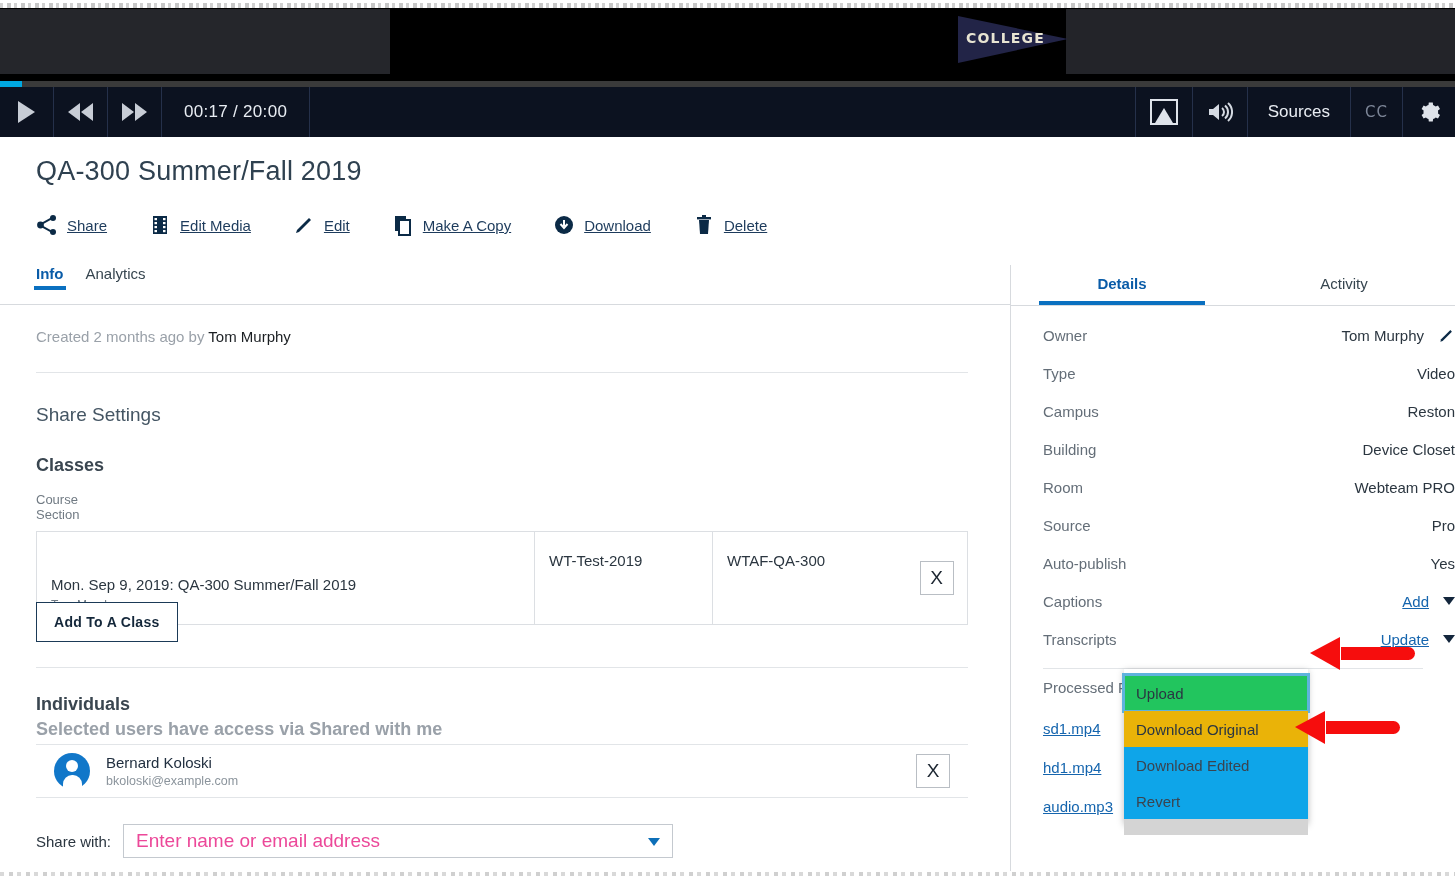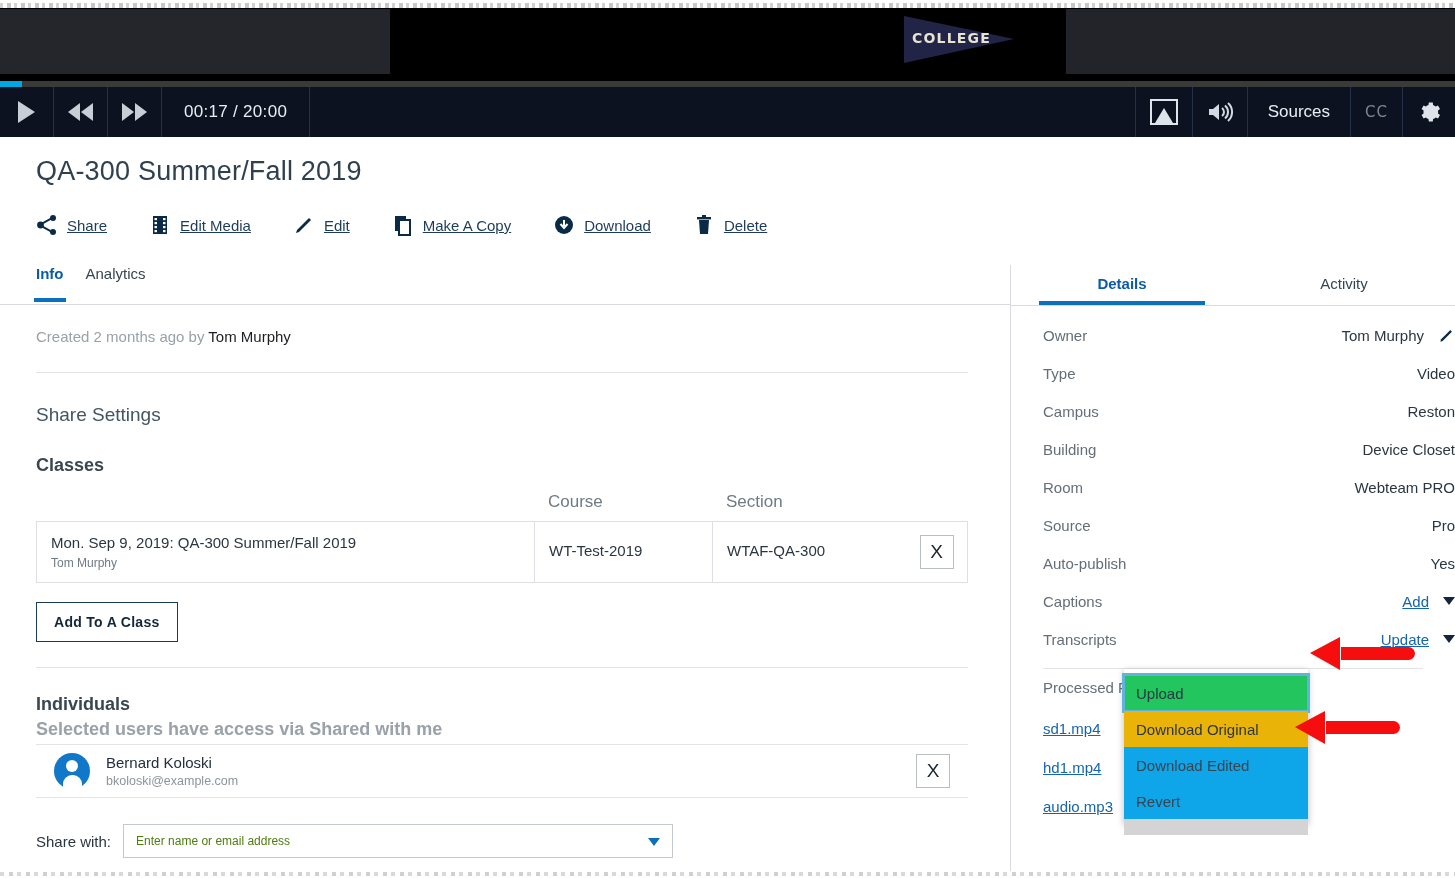--- a/index.html
+++ b/index.html
@@ -44,21 +44,21 @@
   }
   .video-pane-left {
     position: absolute; left: 0; top: 5px; width: 390px; height: 65px;
     background: #25262b;
   }
   .video-pane-right {
     position: absolute; left: 1066px; top: 5px; width: 389px; height: 65px;
     background: #232429;
   }
   .pennant {
-    position: absolute; left: 904px; top: 12px;
+    position: absolute; left: 958px; top: 12px;
     width: 110px; height: 47px;
   }
   .pennant .flag {
     position: absolute; left: 0; top: 0;
     width: 0; height: 0;
     border-top: 23px solid transparent;
     border-bottom: 24px solid transparent;
     border-left: 110px solid #222447;
   }
   .pennant .txt {
@@ -151,21 +151,21 @@
   .tb-label {
     font-size: 15px; color: #1d3b5c; text-decoration: underline; text-align: center;
   }
   .tb-icon { width: 22px; height: 22px; position: relative; color: #0b2a46; }
 
   
   .ltabs {
     position: absolute; left: 0; top: 265px; width: 1010px; height: 40px;
     display: flex; align-items: flex-start; padding-left: 36px; gap: 22px;
   }
-  .ltab { font-size: 15px; color: #36454f; cursor: pointer; padding-bottom: 20px; position: relative; }
+  .ltab { font-size: 15px; color: #36454f; cursor: pointer; padding-bottom: 8px; position: relative; }
   .ltab.active { color: #0a5ca8; font-weight: bold; }
   .ltab.active::after {
     content: ""; position: absolute; left: -2px; bottom: 0; width: calc(100% + 4px);
     height: 4px; background: #0a70c0;
   }
   .tab-rule {
     position: absolute; left: 0; top: 304px; width: 1010px; height: 1px; background: #d7dade;
   }
 
   
@@ -175,29 +175,29 @@
   }
   .created b { color: #1b1f23; font-weight: normal; }
   .rule { position: absolute; height: 1px; background: #e2e5e8; }
 
   .sec-head {
     position: absolute; font-size: 19px; color: #445563; font-weight: 400;
   }
   .sub-head { position: absolute; font-size: 18px; color: #3a4650; font-weight: bold; }
 
   .class-table { position: absolute; left: 36px; top: 186px; width: 932px; }
-  .ct-head { display: flex; font-size: 17px; color: #707a83; padding-bottom: 9px; }
+  .ct-head { display: flex; font-size: 13px; color: #707a83; padding-bottom: 9px; flex-direction: column; }
   .ct-row {
     display: flex; border: 1px solid #dcdfe3; background: #fff; align-items: stretch;
   }
   .ct-c1 { width: 498px; padding: 12px 14px; border-right: 1px solid #dcdfe3; }
   .ct-c2 { width: 178px; padding: 20px 14px; border-right: 1px solid #dcdfe3; font-size: 15px; color: #2b3640; }
   .ct-c3 { width: 193px; padding: 20px 14px; font-size: 15px; color: #2b3640; }
   .ct-c4 { flex: 1; display: flex; align-items: center; justify-content: center; }
-  .ct-title { font-size: 15px; color: #2b3640; }
+  .ct-title { font-size: 15px; color: #2b3640; margin-top: 32px; }
   .ct-sub { font-size: 12px; color: #6f7a84; margin-top: 5px; }
   .xbtn {
     width: 34px; height: 34px; border: 1px solid #b9bec4; background: #fff;
     display: flex; align-items: center; justify-content: center;
     font-size: 19px; color: #1b2530; cursor: pointer; font-family: "Liberation Sans", sans-serif;
   }
   .btn-outline {
     position: absolute; border: 1px solid #1b3a57; background: #fff;
     font-size: 14px; font-weight: bold; color: #14273a; cursor: pointer;
     padding: 11px 17px; letter-spacing: .3px;
@@ -224,21 +224,21 @@
   .p-mail { font-size: 12.5px; color: #8b949c; margin-top: 3px; }
 
   .share-with {
     position: absolute; left: 36px; top: 518px; display: flex; align-items: center; gap: 12px;
   }
   .sw-label { font-size: 15px; color: #2b3640; }
   .sw-input {
     width: 550px; height: 34px; border: 1px solid #c4c9cf; background: #fff;
     display: flex; align-items: center; padding: 0 12px; position: relative;
   }
-  .sw-ph { font-size: 12px; color: #4d7c0f; }
+  .sw-ph { font-size: 19px; color: #ec4899; }
   .caret-blue {
     position: absolute; right: 12px; top: 13px;
     width: 0; height: 0; border-left: 6px solid transparent;
     border-right: 6px solid transparent; border-top: 8px solid #0d6fb8;
   }
 
   
   .vdivider {
     position: absolute; left: 1010px; top: 265px; width: 1px; height: 606px; background: #d7dade;
   }

